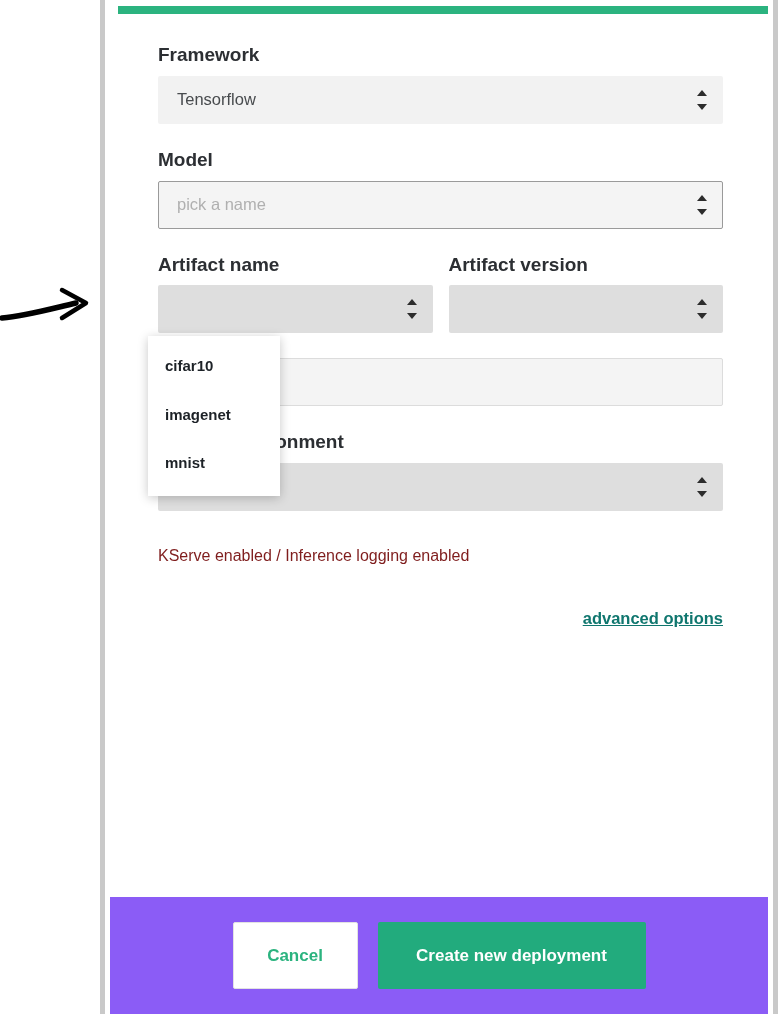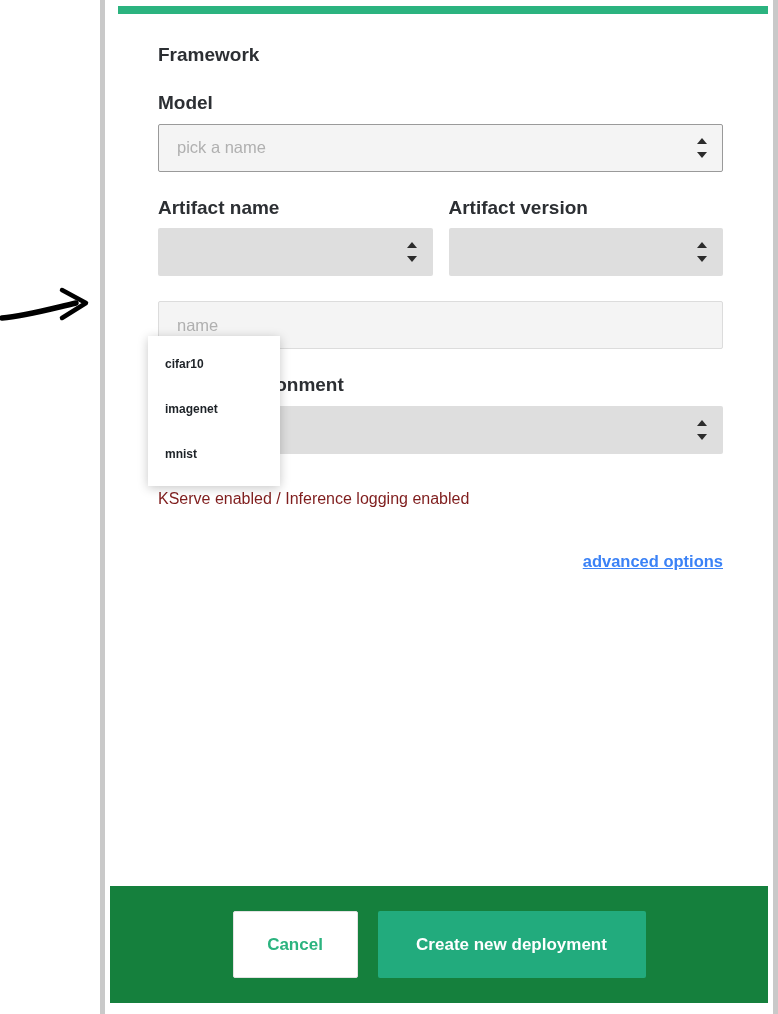--- a/index.html
+++ b/index.html
@@ -172,33 +172,33 @@
     margin-top: 36px;
   }
 
   .adv-wrap {
     text-align: right;
     margin-top: 44px;
   }
   .adv-link {
     font-size: 16.5px;
     font-weight: bold;
-    color: #3b82f6;
+    color: #0f766e;
     text-decoration: underline;
     cursor: pointer;
   }
 
   
   .modal-footer {
     position: absolute;
     left: 0;
     right: 0;
-    bottom: 11px;
+    bottom: 0;
     height: 117px;
-    background: #15803d;
+    background: #8b5cf6;
     display: flex;
     align-items: center;
     justify-content: center;
     gap: 20px;
   }
   .btn {
     font-size: 17px;
     font-weight: bold;
     border-radius: 2px;
     cursor: pointer;
@@ -229,21 +229,21 @@
     top: 336px;
     width: 132px;
     background: #ffffff;
     box-shadow: 0 2px 10px rgba(0,0,0,0.22);
     z-index: 50;
     padding: 6px 0 8px 0;
     box-sizing: border-box;
   }
   .dropdown-item {
     padding: 16px 0 16px 17px;
-    font-size: 12px;
+    font-size: 15px;
     font-weight: bold;
     color: #1d2227;
     cursor: pointer;
     line-height: 1.1;
   }
 </style>
 </head>
 <body>
 
 <div class="page-backdrop"></div>
@@ -257,20 +257,27 @@
 <div class="modal-frame">
   <div class="modal-inner">
 
     <div class="accent-bar"></div>
 
     <div class="modal-body">
 
 
       <div class="field-block">
         <div class="field-label">Framework</div>
+        <div class="select-box">
+          <span>Tensorflow</span>
+          <span class="stepper">
+            <span class="tri up"></span>
+              <span class="tri down"></span>
+          </span>
+        </div>
       </div>
 
       <div class="field-block">
         <div class="field-label">Model</div>
         <div class="select-box focused">
           <span class="ph">pick a name</span>
           <span class="stepper">
             <span class="tri up"></span>
               <span class="tri down"></span>
           </span>

